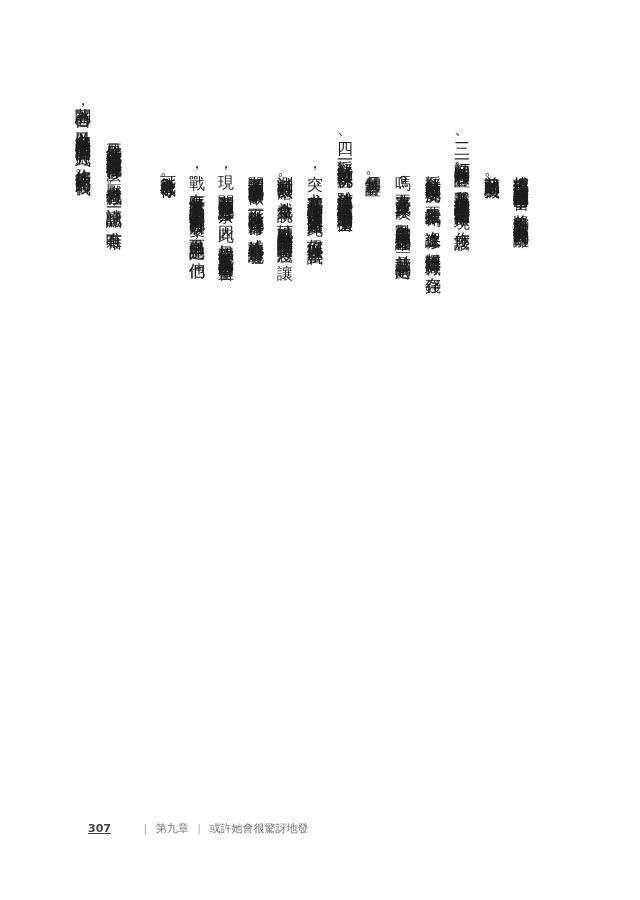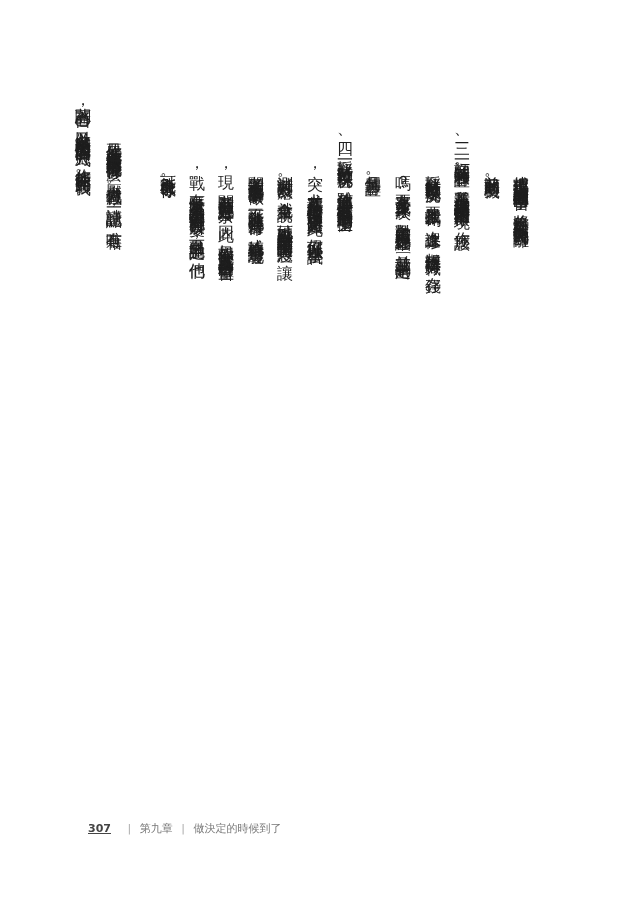--- a/index.html
+++ b/index.html
@@ -32,21 +32,21 @@
     }
     .footer {
       position: absolute;
       left: 88px;
       top: 821px;
       font-family: "DejaVu Sans", "Liberation Sans", sans-serif;
       font-size: 11px;
       color: #777;
       white-space: nowrap;
     }
-    .footer .num { color: #444; font-weight: bold; margin-right: 8px; text-decoration: underline; }
+    .footer .num { color: #444; font-weight: bold; margin-right: 24px; text-decoration: underline; }
     .footer .sep { color: #aaa; margin: 0 5px; }
   </style>
 </head>
 <body>
 
 <div class="page">
   <div id="body-text">
       <div class="col" style="left: 511px; top: 163px;">或把握獲得正規訓練的機會並向同事學習，將你對目前工作的不滿轉化為脫離目</div>
       <div class="col" style="left: 482px; top: 163px;">前狀況的新契機。</div>
       <div class="col" style="left: 452px; top: 130px;">三、訂定一個時間表和計畫。我並不是建議你繼續忍受目前艱難的工作環境。你應該</div>
@@ -62,15 +62,15 @@
       <div class="col" style="left: 158px; top: 163px;">可能會更尊敬你。</div>
       <div class="col" style="left: 104px; top: 130px;">只要你能看清在這樣艱難的環境下能獲得什麼，壓力就會減輕。請謹記一點，唯有藉</div>
       <div class="col" style="left: 73px; top: 95px;">著關心自己，以及做出清楚卻非出於恐懼的回應方式，你才能保住完整的自我。</div>
     </div>
 
   <div class="footer">
     <span class="num">307</span>
     <span class="sep">|</span>
     <span>第九章</span>
     <span class="sep">|</span>
-    <span>做決定的時候到了</span>
+    <span>或許她會很驚訝地發</span>
   </div>
 </div>
 
 </body></html>

